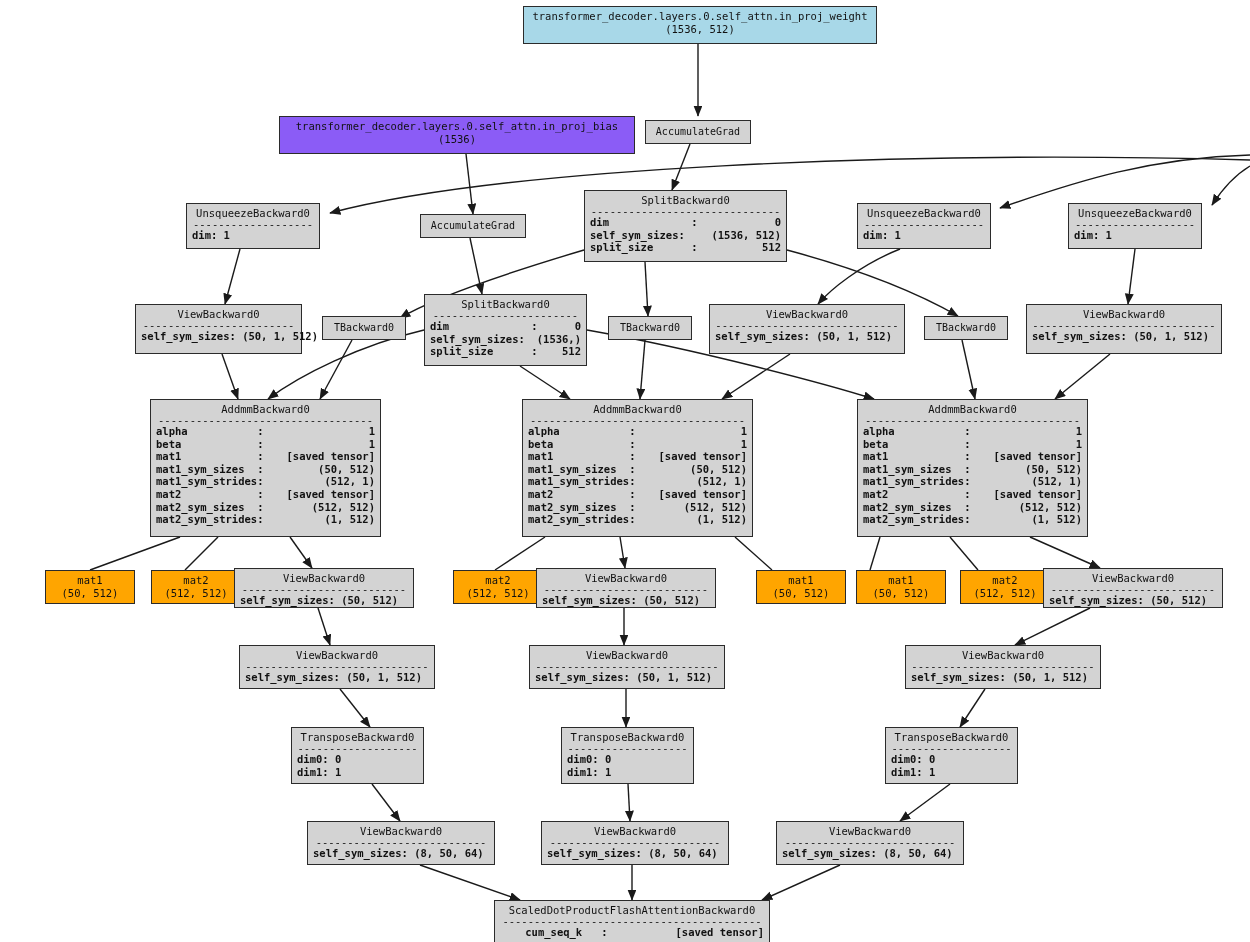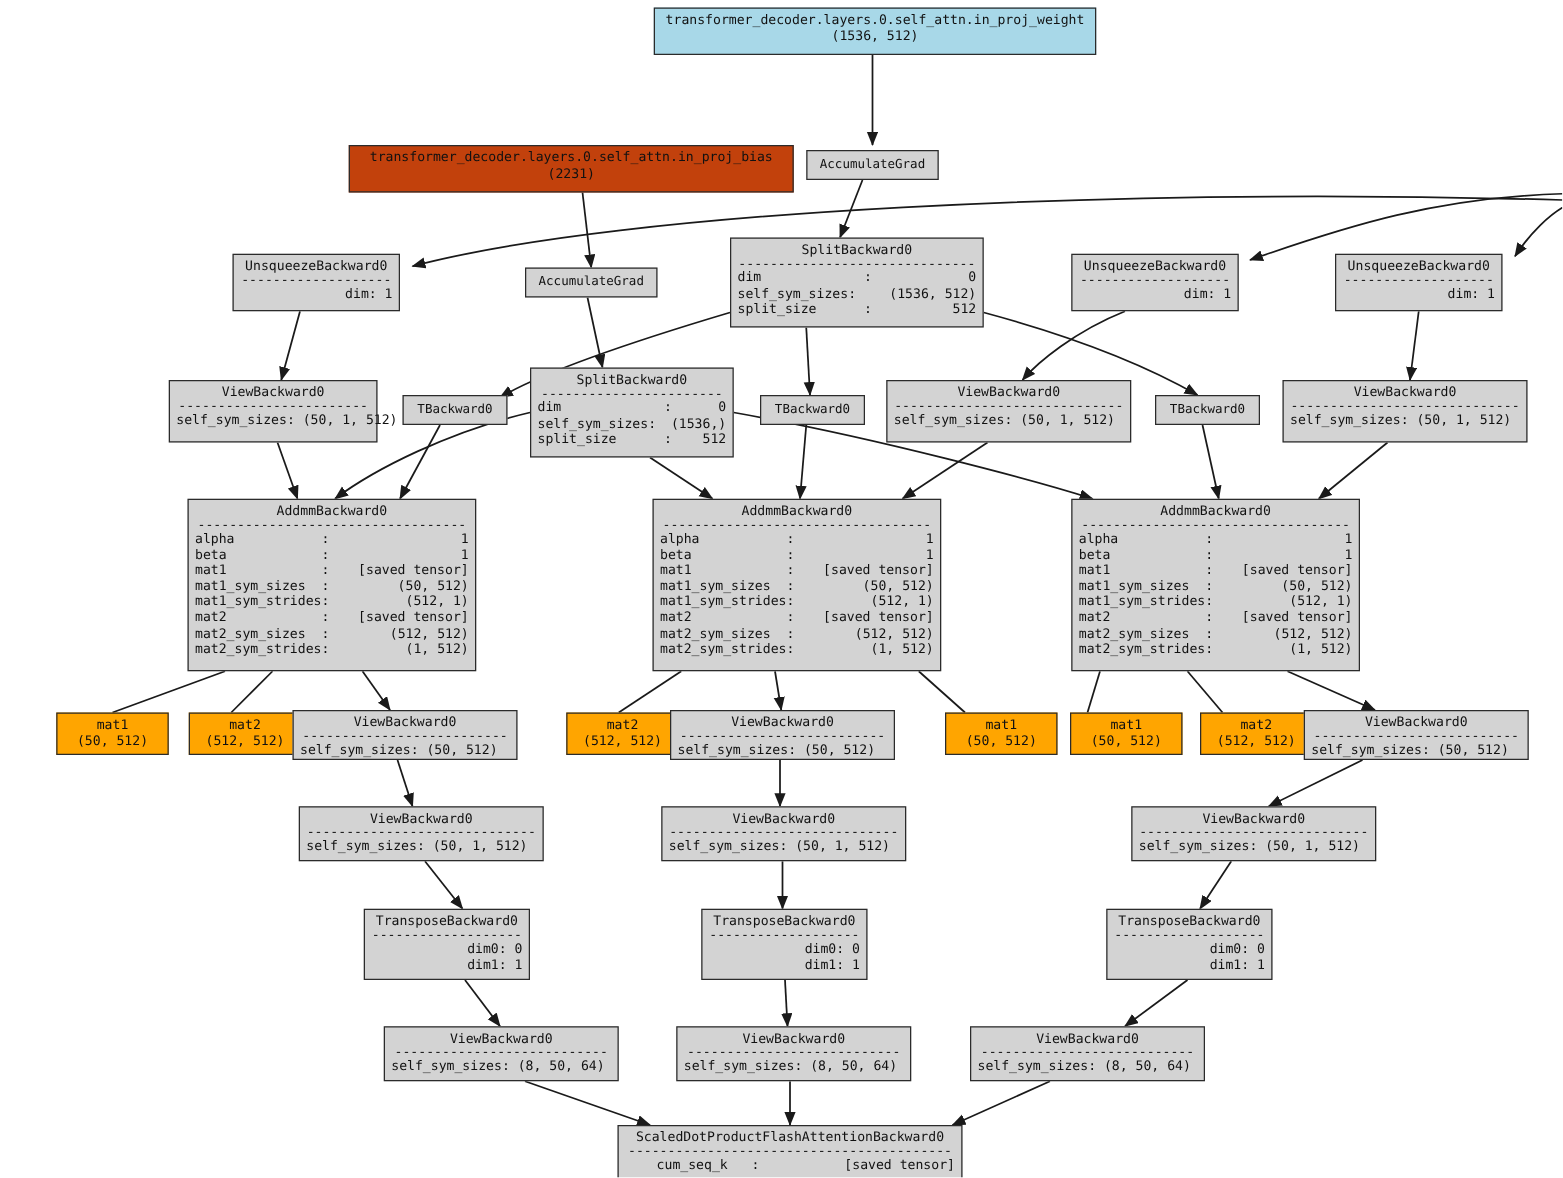--- a/index.html
+++ b/index.html
@@ -7,25 +7,25 @@
           font-family:"DejaVu Sans Mono","Liberation Mono",monospace;background:#fff;border-radius:32px;}
   #edges{position:absolute;left:0;top:0;width:1250px;height:942px;pointer-events:none;}
   .node{position:absolute;box-sizing:border-box;border:1.3px solid #2b2b2b;
         background:#d3d3d3;color:#111;padding:3px 5px 4px 5px;}
   .node.param{background:#a8d8e8;}
   .node.leaf{background:#ffa500;margin-left:23px;}
   .node .title{text-align:center;font-size:10.5px;line-height:13px;white-space:pre;}
   .node .sub{text-align:center;font-size:10.5px;line-height:13px;white-space:pre;}
   .node .rule{font-size:10.5px;line-height:9px;text-align:center;white-space:pre;
               overflow:hidden;letter-spacing:0px;}
-  .node .rows{font-size:10.5px;line-height:12.6px;}
+  .node .rows{font-size:10.5px;line-height:12.6px;font-weight:bold;}
   .row{display:flex;justify-content:space-between;white-space:pre;}
   .row .k{text-align:left;}
   .row .v{text-align:right;}
-  .row.center{display:block;text-align:right;}
+  .row.center{display:block;text-align:left;}
   .node.simple{display:flex;align-items:center;justify-content:center;}
   .node.simple .title{font-size:10px;}
 </style>
 </head>
 <body>
 
 <div id="canvas">
   <svg id="edges" viewBox="0 0 1250 942" xmlns="http://www.w3.org/2000/svg">
     <defs>
       <marker id="ah" markerWidth="9" markerHeight="9" refX="7.4" refY="3.2" orient="auto" markerUnits="strokeWidth">
@@ -76,23 +76,23 @@
         <path d="M 420,865 L 520,900" fill="none" stroke="#1a1a1a" stroke-width="1.4" marker-end="url(#ah)"></path>
         <path d="M 632,865 L 632,900" fill="none" stroke="#1a1a1a" stroke-width="1.4" marker-end="url(#ah)"></path>
         <path d="M 840,865 L 762,900" fill="none" stroke="#1a1a1a" stroke-width="1.4" marker-end="url(#ah)"></path>
       </g>
   </svg>
   <div id="node-layer">
       <div class="node param" style="left: 523px; top: 6px; width: 354px; height: 38px; border-color: rgb(43, 43, 43); background: rgb(168, 216, 232);">
         <div class="title">transformer_decoder.layers.0.self_attn.in_proj_weight</div>
         <div class="sub">(1536, 512)</div>
       </div>
-      <div class="node param" style="left: 279px; top: 116px; width: 356px; height: 38px; border-color: rgb(43, 43, 43); background: #c2410c;">
+      <div class="node param" style="left: 279px; top: 116px; width: 356px; height: 38px; border-color: rgb(43, 43, 43); background: #8b5cf6;">
         <div class="title">transformer_decoder.layers.0.self_attn.in_proj_bias</div>
-        <div class="sub">(2231)</div>
+        <div class="sub">(1536)</div>
       </div>
       <div class="node simple" style="left: 645px; top: 120px; width: 106px; height: 24px; border-color: rgb(43, 43, 43); background: rgb(211, 211, 211);">
         <div class="title">AccumulateGrad</div>
       </div>
       <div class="node simple" style="left: 420px; top: 214px; width: 106px; height: 24px; border-color: rgb(43, 43, 43); background: rgb(211, 211, 211);">
         <div class="title">AccumulateGrad</div>
       </div>
       <div class="node" style="left: 186px; top: 203px; width: 134px; height: 46px; border-color: rgb(43, 43, 43); background: rgb(211, 211, 211);">
         <div class="title">UnsqueezeBackward0</div>
         <div class="rule">-------------------</div>

